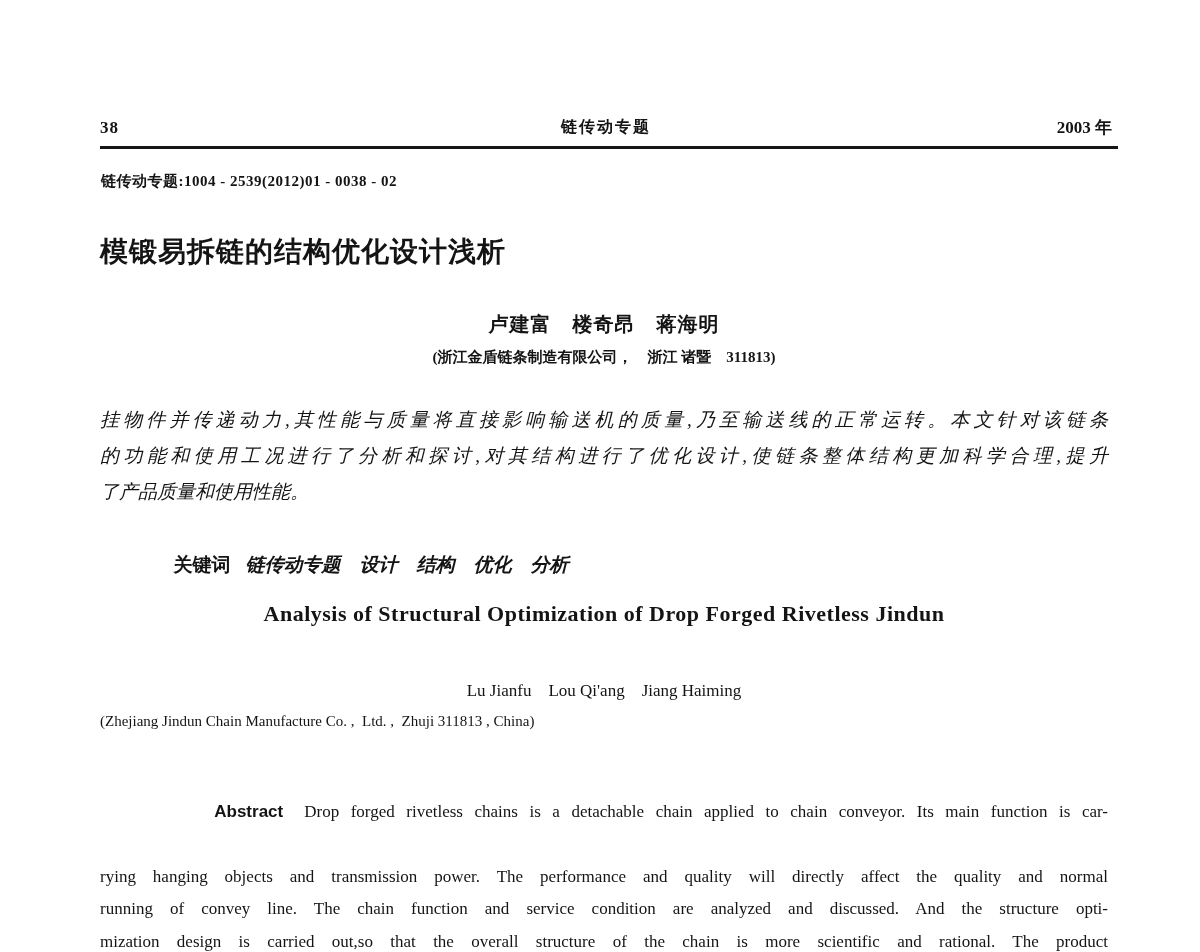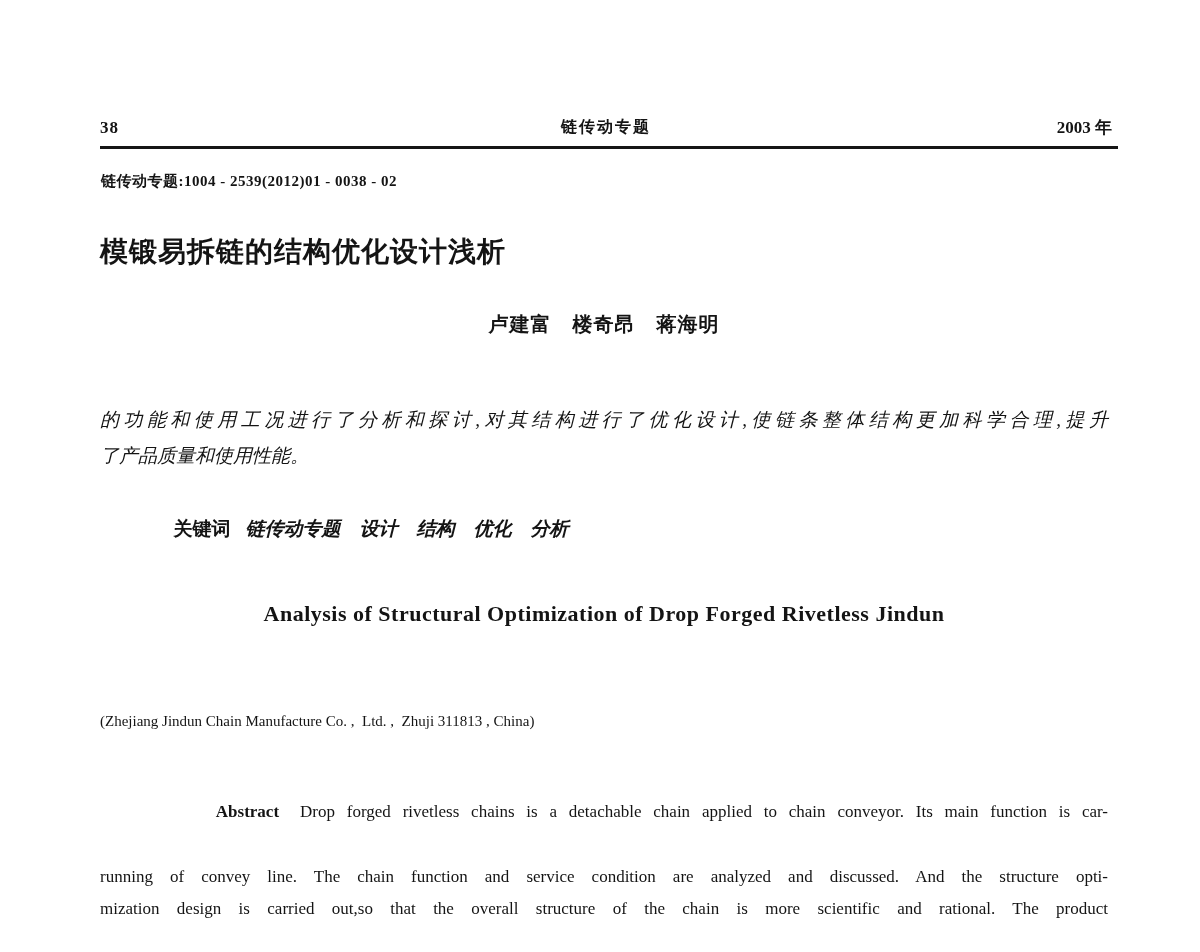--- a/index.html
+++ b/index.html
@@ -87,21 +87,21 @@
     text-align: center; font-size: 17px; white-space: pre-wrap;
   }
   .en-affil {
     position: absolute; top: 713px; left: 100px; width: 1008px;
     text-align: left; font-size: 15px; white-space: pre-wrap;
   }
   .en-block {
     position: absolute; top: 763px; left: 100px; width: 1008px;
     font-size: 17px; line-height: 32.5px;
   }
-  .en-block .label { font-family: Liberation Serif, serif; margin-right: 21px; }
+  .en-block .label { font-family: Liberation Sans, sans-serif; margin-right: 21px; }
 </style>
 </head>
 <body>
 
 <div class="page">
 
   <div class="running-head">
     <span class="rh-page">38</span>
     <span class="rh-sec">链传动专题</span>
     <span class="rh-year">2003 年</span>
@@ -110,40 +110,44 @@
   <div class="rule"></div>
 
   <div class="artno">
     <span class="lbl">链传动专题</span><span>:1004 - 2539(2012)01 - 0038 - 02</span>
   </div>
 
   <div class="cn-title">模锻易拆链的结构优化设计浅析</div>
 
   <div class="cn-authors">卢建富　楼奇昂　蒋海明</div>
 
+  <div class="cn-affil">(浙江金盾链条制造有限公司，　浙江 诸暨　311813)</div>
 
   <div class="cn-block">
     <div>
+        <div class="pline jline">挂物件并传递动力,其性能与质量将直接影响输送机的质量,乃至输送线的正常运转。本文针对该链条</div>
         <div class="pline jline">的功能和使用工况进行了分析和探讨,对其结构进行了优化设计,使链条整体结构更加科学合理,提升</div>
         <div class="pline">了产品质量和使用性能。</div>
       </div>
     <div class="pline kw indent">
       <span class="label">关键词</span><span class="kwt">链传动专题　设计　结构　优化　分析</span>
     </div>
   </div>
 
   <div class="en-title">Analysis of Structural Optimization of Drop Forged Rivetless Jindun</div>
 
+  <div class="en-authors">Lu Jianfu    Lou Qi'ang    Jiang Haiming</div>
 
   <div class="en-affil">(Zhejiang Jindun Chain Manufacture Co. ,  Ltd. ,  Zhuji 311813 , China)</div>
 
   <div class="en-block">
     <div class="pline jline indent">
       <span class="label">Abstract</span><span>Drop forged rivetless chains is a detachable chain applied to chain conveyor. Its main function is car-</span>
     </div>
     <div>
+        <div class="pline jline">rying hanging objects and transmission power. The performance and quality will directly affect the quality and normal</div>
         <div class="pline jline">running of convey line. The chain function and service condition are analyzed and discussed. And the structure opti-</div>
         <div class="pline jline">mization design is carried out,so that the overall structure of the chain is more scientific and rational. The product</div>
       </div>
 
   </div>
 
 </div>
 
 </body></html>

